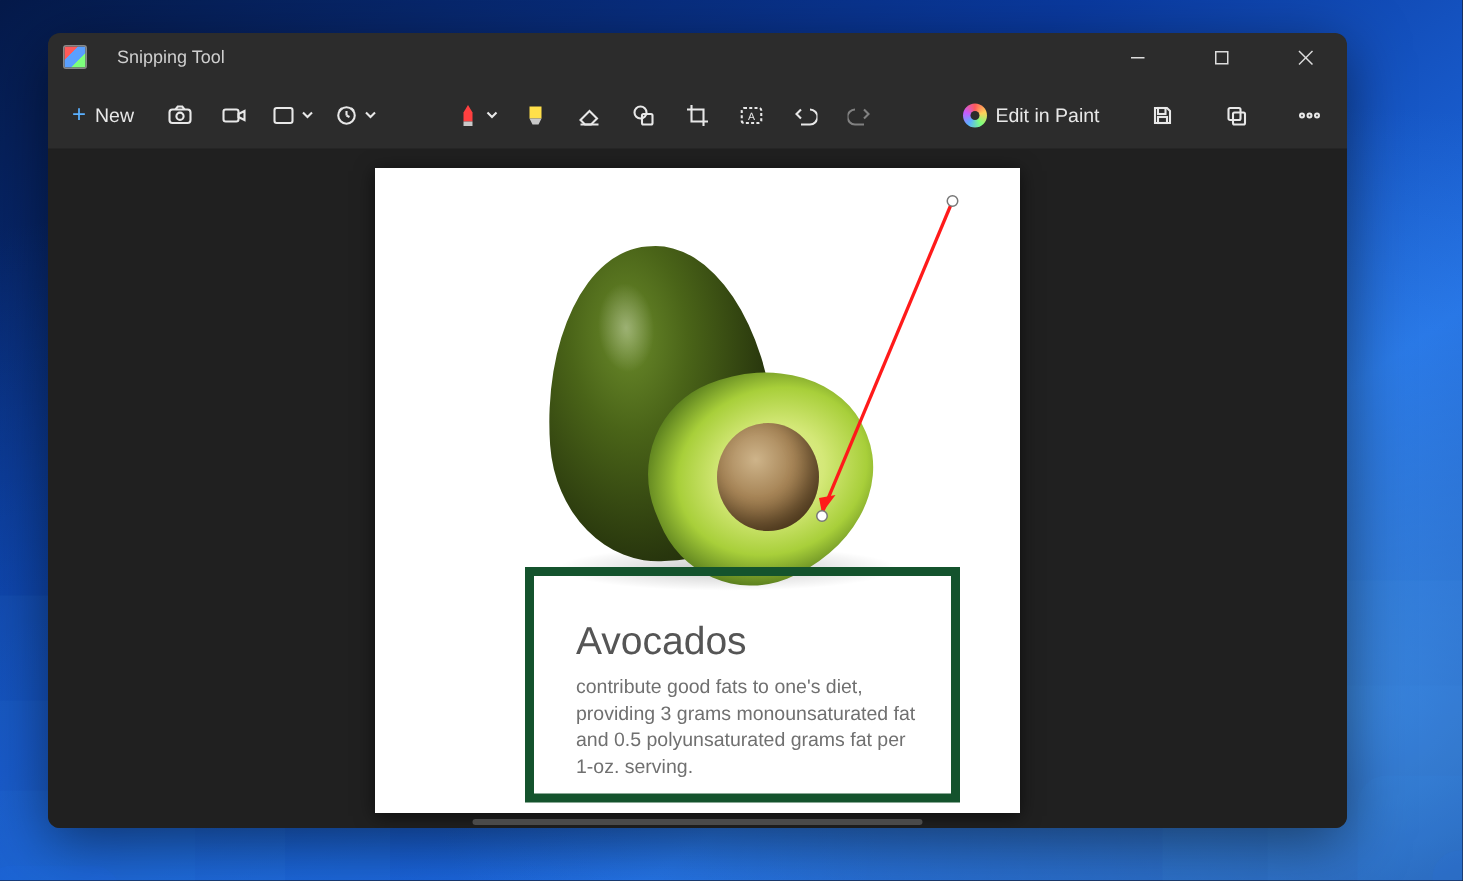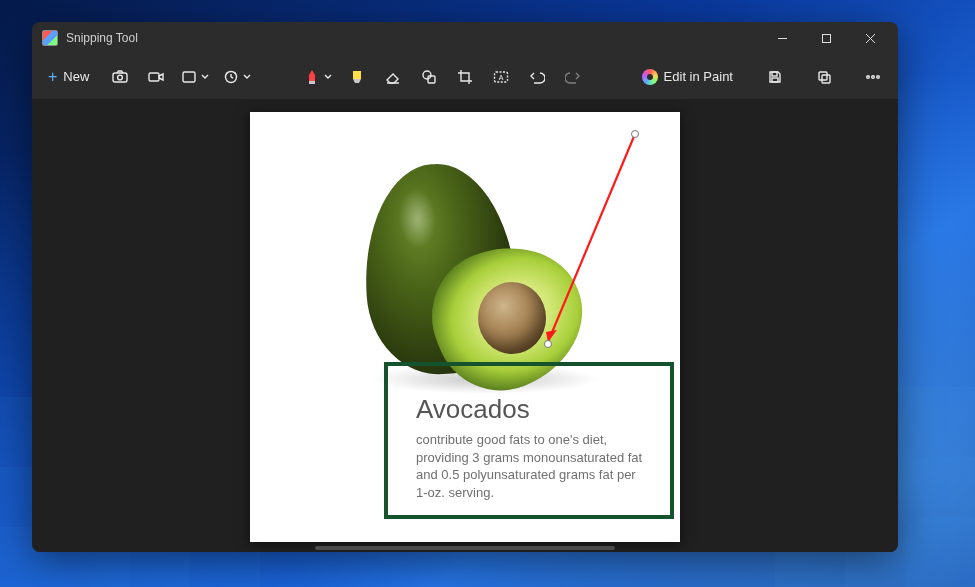--- a/index.html
+++ b/index.html
@@ -25,21 +25,21 @@
   .desktop-bg::after  { width:10px; height:10px; right:-30px; bottom:-30px; }
 
   .window {
     position: absolute; left: 32px; top: 22px; width: 866px; height: 530px;
     background: #2c2c2c; border-radius: 8px; box-shadow: 0 10px 40px rgba(0,0,0,0.5);
     display: flex; flex-direction: column; overflow: hidden; color: #e8e8e8;
   }
 
   .title-bar {
     height: 32px; display: flex; align-items: center; padding: 0 6px 0 10px;
-    font-size: 12px; color: #cfcfcf;
+    font-size: 12px; color: #cfcfcf; gap: 12px;
   }
   .app-icon {
     width: 16px; height: 16px; margin-right: 8px;
     background: linear-gradient(135deg,#ff5a5a 0 33%,#5aa0ff 33% 66%,#7dff7d 66%);
     border: 1px solid #888; border-radius: 2px;
   }
   .title-text { flex: 0 0 auto; }
   .title-spacer { flex: 1; }
   .win-ctrl { width: 44px; height: 30px; display:flex; align-items:center; justify-content:center; border-radius:4px; }
   .win-ctrl svg { stroke:#ddd; stroke-width:1; fill:none; }
@@ -97,24 +97,23 @@
     position:absolute; left:228px; top:170px; width:68px; height:72px; border-radius:50%;
     background: radial-gradient(circle at 38% 34%, #ceb48a 0%, #a68456 40%, #6b4e28 80%, #3c2a12 100%);
     box-shadow: inset -6px -8px 14px rgba(0,0,0,0.3);
   }
   .shadow-blob {
     position:absolute; left:120px; top:252px; width:230px; height:30px; border-radius:50%;
     background: radial-gradient(ellipse, rgba(0,0,0,0.22), transparent 70%);
   }
 
   .caption-box {
-    position:absolute; left:100px; top:250px; width:290px; height:157px;
-    border: 4px solid #14532d;
+    position:absolute; left:100px; top:266px; width:290px; height:157px;
+    border: 6px solid #14532d;
     padding: 28px 18px 10px 28px;
-    margin-left: 34px;
   }
   .caption-title { font-size:26px; color:#555; font-weight:400; margin-bottom:6px; }
   .caption-body  { font-size:13px; color:#707070; line-height:1.35; max-width:230px; }
 
   .annot-line {
     position:absolute; stroke:#ff1a1a; stroke-width:2.2; fill:none;
   }
   .annot-handle {
     position:absolute; width:8px; height:8px; border:1px solid #777; background:#fff; border-radius:50%;
   }

